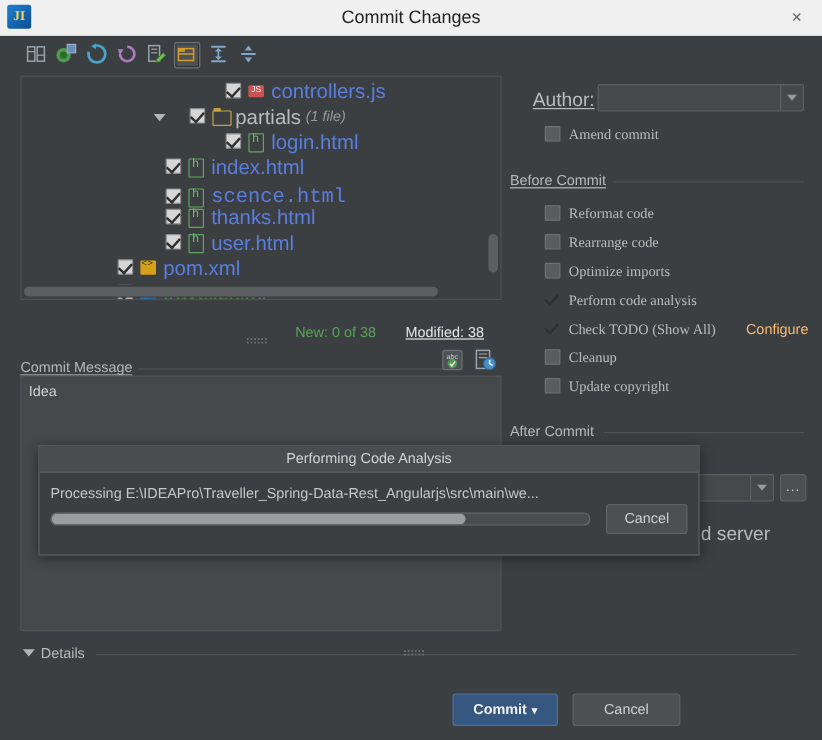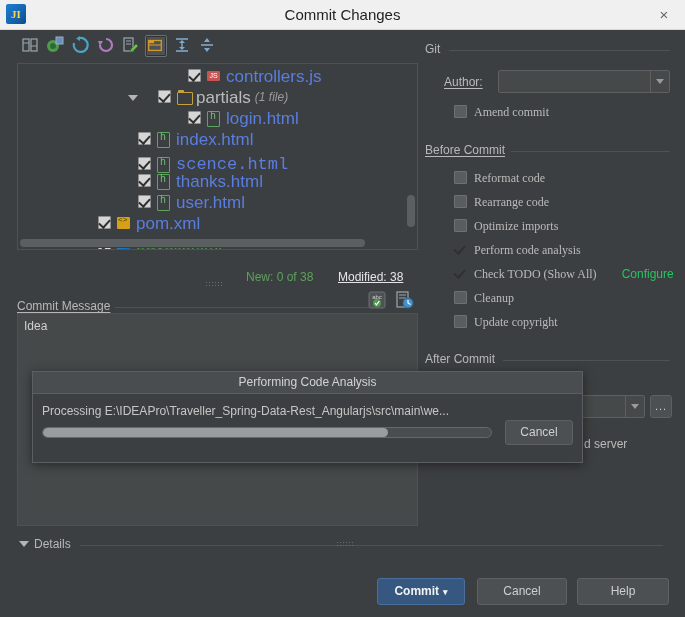--- a/index.html
+++ b/index.html
@@ -156,34 +156,34 @@
 
   
   .msgbox{
     position:absolute;left:17px;top:313px;width:401px;height:213px;
     background:#45494a;border:1px solid #4f5253;box-sizing:border-box;
   }
   .msgtext{position:absolute;left:6px;top:5px;color:#d0d0d0;font-size:12px;}
   .msgicon{position:absolute;width:20px;height:20px;}
 
   
-  .lbl{position:absolute;font-size:12px;color:#bbbbbb;white-space:nowrap;}
+  .lbl{position:absolute;font-size:16px;color:#bbbbbb;white-space:nowrap;}
   .u{text-decoration:underline;text-underline-offset:2px;}
   .chkrow{position:absolute;height:16px;}
   .chkrow .box{
     position:absolute;left:0;top:1px;width:13px;height:13px;background:#d6d6d6;
     border:1px solid #8f8f8f;border-radius:1px;box-sizing:border-box;
   }
   .chkrow .box.off{background:#5a5d5f;border-color:#6e7173;}
   .chkrow .box.on:after{
     content:"";position:absolute;left:2px;top:0px;width:5px;height:9px;
     border:solid #303030;border-width:0 2px 2px 0;transform:rotate(42deg);
   }
   .chkrow .txt{position:absolute;left:20px;top:0;line-height:16px;font-size:12px;color:#bbbbbb;white-space:nowrap;font-family:Liberation Serif, serif;}
-  .link{color:#22c55e;font-size:12px;}
+  .link{color:#fdba74;font-size:12px;}
 
   .btn{
     position:absolute;background:#4c5052;border:1px solid #5e6162;border-radius:3px;
     color:#cfcfcf;font-size:12px;text-align:center;box-sizing:border-box;
   }
   .btn.primary{background:#365880;border-color:#4a6f9c;color:#f2f2f2;font-weight:bold;}
 
   
   .details-tri{position:absolute;width:0;height:0;
     border-left:5px solid transparent;border-right:5px solid transparent;
@@ -386,24 +386,20 @@
       <line x1="5" y1="5" x2="12" y2="5" stroke="#9aa7b0" stroke-width="1"></line>
       <line x1="5" y1="8" x2="12" y2="8" stroke="#9aa7b0" stroke-width="1"></line>
       <circle cx="14" cy="13" r="5" fill="#4a90c8" stroke="#2c6a9c" stroke-width="1"></circle>
       <path d="M14 10 L14 13 L16.5 14.5" fill="none" stroke="#ffffff" stroke-width="1.2"></path>
     </svg>
   </div>
   <div class="msgbox">
     <div class="msgtext">Idea</div>
   </div>
 
-  <div class="sect" style="left:425px;top:42px;width:245px;">
-    <span>Git</span>
-    <div class="rule" style="left:24px;right:0;"></div>
-  </div>
 
   <div class="lbl u" style="left:444px;top:75px;">Author:</div>
   <div class="combo" id="author-combo" style="left:498px;top:70px;width:172px;height:23px;">
     <div class="val" style="line-height:21px;"></div>
     <div class="arrow"></div>
   </div>
 
   <div class="chkrow" style="left:454px;top:104px;">
     <div class="box off"></div>
     <div class="txt">Amend commit</div>
@@ -462,21 +458,20 @@
   <div class="sect" style="left:34px;top:537px;width:640px;">
     <span>Details</span>
     <div class="rule" style="left:46px;right:11px;"></div>
   </div>
   <div class="grip" style="left:336px;top:541px;"></div>
 
   <div class="btn primary" style="left:377px;top:578px;width:88px;height:27px;line-height:25px;">
     <span>Commit</span><span style="font-size:9px;margin-left:4px;">▾</span>
   </div>
   <div class="btn" style="left:477px;top:578px;width:90px;height:27px;line-height:25px;">Cancel</div>
-  <div class="btn" style="left:577px;top:578px;width:92px;height:27px;line-height:25px;">Help</div>
 
   <div class="modal">
     <div class="modal-title">Performing Code Analysis</div>
     <div class="modal-msg">Processing E:\IDEAPro\Traveller_Spring-Data-Rest_Angularjs\src\main\we...</div>
     <div class="pbar">
       <div class="pfill" id="pfill" style="width: 77%;"></div>
     </div>
     <div class="btn" style="left:472px;top:48px;width:68px;height:25px;line-height:23px;">Cancel</div>
   </div>
 

